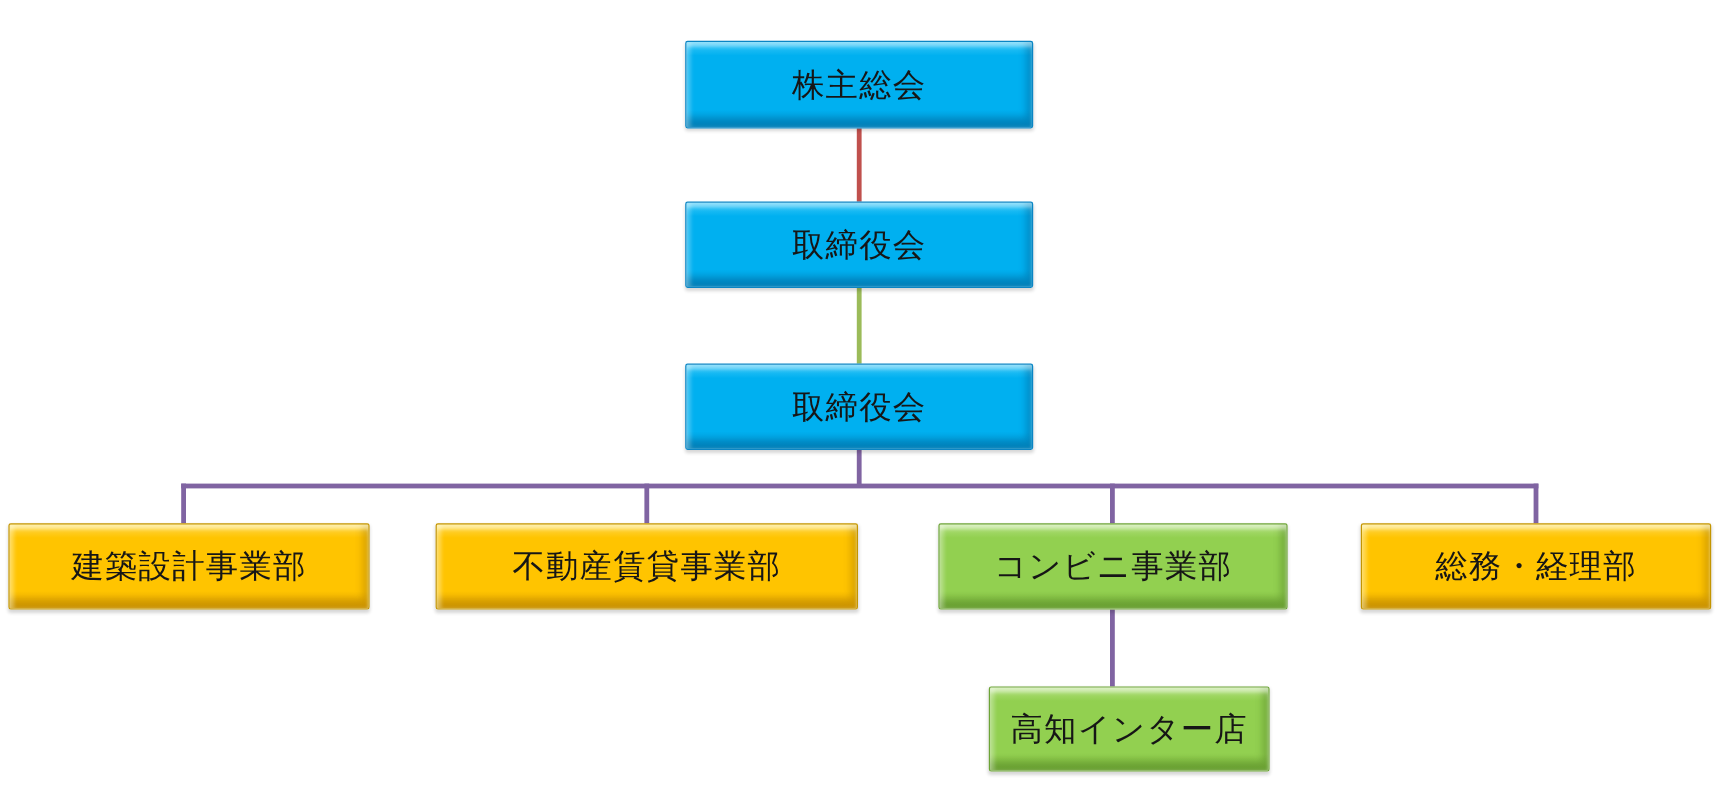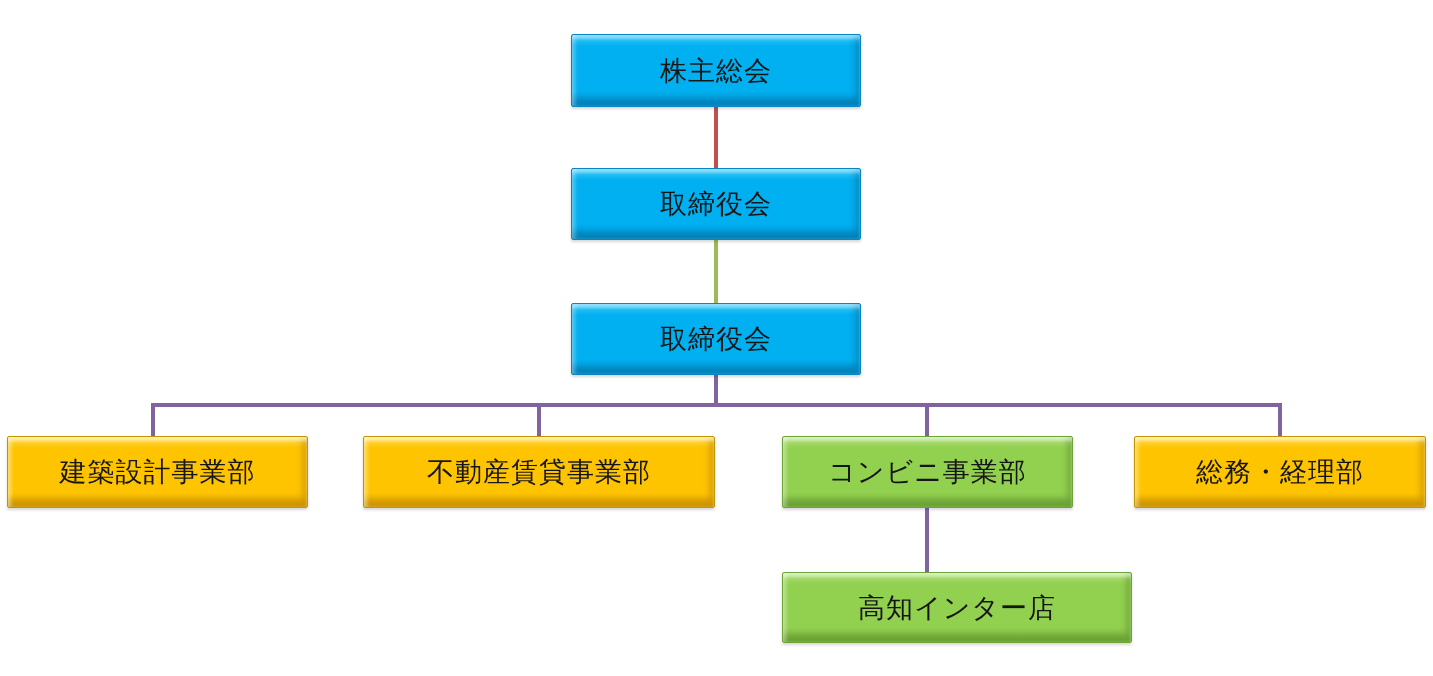--- a/index.html
+++ b/index.html
@@ -57,21 +57,21 @@
       0 2px 3px rgba(0,0,0,0.16);
   }
   
   #n-shareholders   { left: 571px;  top: 34px;  width: 290px; height: 73px; }
   #n-board          { left: 571px;  top: 168px; width: 290px; height: 72px; }
   #n-representative { left: 571px;  top: 303px; width: 290px; height: 72px; }
   #n-architecture   { left: 7px;    top: 436px; width: 301px; height: 72px; }
   #n-realestate     { left: 363px;  top: 436px; width: 352px; height: 72px; }
   #n-conveni        { left: 782px;  top: 436px; width: 291px; height: 72px; }
   #n-general        { left: 1134px; top: 436px; width: 292px; height: 72px; }
-  #n-kochi          { left: 782px;  top: 572px; width: 350px; height: 71px; font-family: Liberation Mono, monospace; }
+  #n-kochi          { left: 824px;  top: 572px; width: 234px; height: 71px; font-family: Liberation Mono, monospace; }
   
   .edge { position: absolute; }
   .edge.red    { background: #c0504d; }
   .edge.olive  { background: #9bbb59; }
   .edge.purple { background: #8064a2; }
   #e-sh-bd   { left: 714px;  top: 107px; width: 4px;    height: 61px; }
   #e-bd-rp   { left: 714px;  top: 240px; width: 4px;    height: 63px; }
   #e-rp-stem { left: 714px;  top: 375px; width: 4px;    height: 30px; }
   #e-hbar    { left: 151px;  top: 403px; width: 1131px; height: 4px;  }
   #e-drop1   { left: 151px;  top: 403px; width: 4px;    height: 33px; }

